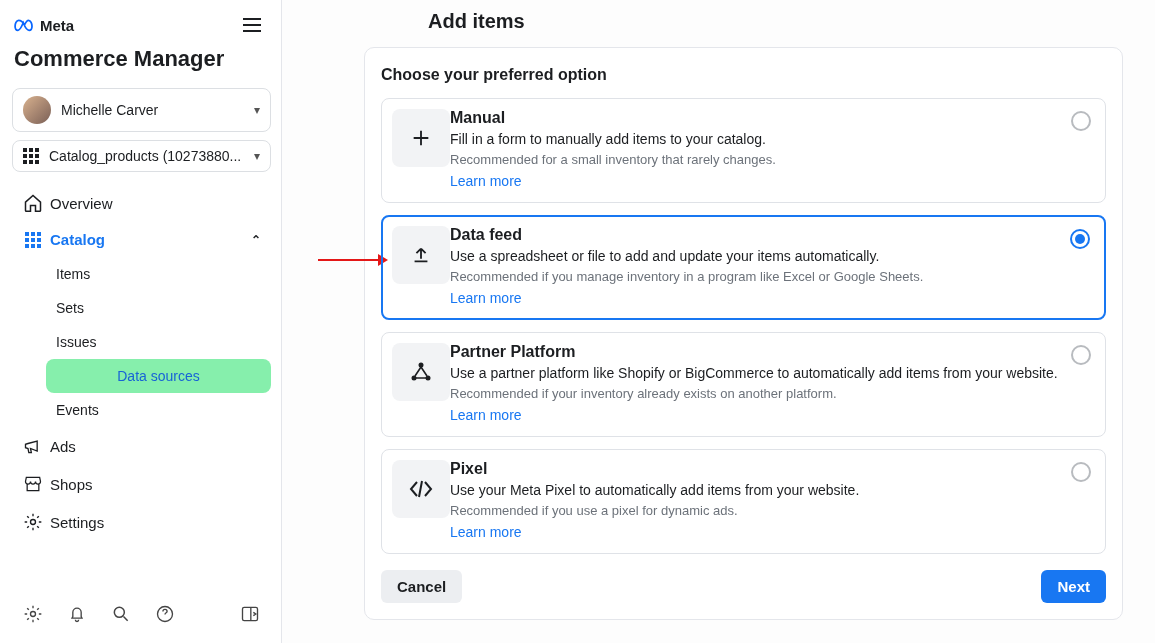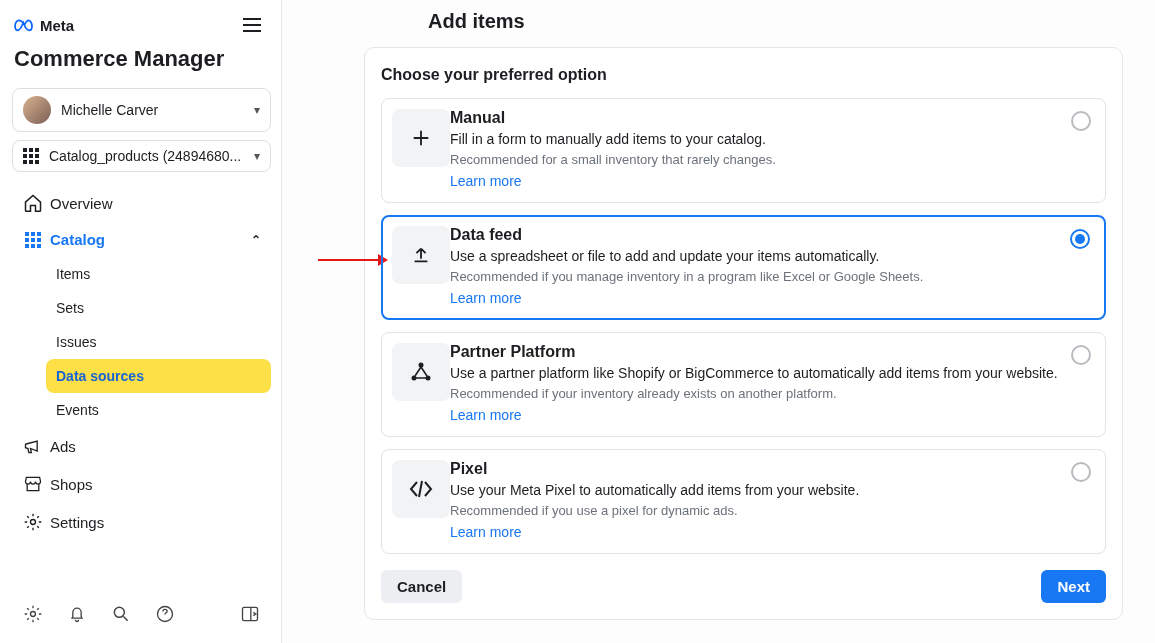--- a/index.html
+++ b/index.html
@@ -17,21 +17,21 @@
     .dd .grow { flex: 1; font-size: 14px; overflow: hidden; text-overflow: ellipsis; white-space: nowrap; }
     .avatar { width: 28px; height: 28px; border-radius: 50%; background: linear-gradient(135deg, #d9b28f, #7a5f56); display:flex; align-items:center; justify-content:center; color:#fff; font-size:12px; }
     .chev { font-size: 12px; color: #555; }
     .nav { margin-top: 8px; display: flex; flex-direction: column; }
     .nav-item { display: flex; align-items: center; gap: 6px; padding: 9px 10px; font-size: 15px; border-radius: 8px; cursor: pointer; }
     .nav-item .icon { width: 22px; display: flex; align-items: center; justify-content: center; color: #1c1e21; }
     .nav-item.active { color: #1877f2; font-weight: 600; }
     .nav-item.active .icon { color:#1877f2; }
     .sub { padding-left: 34px; display: flex; flex-direction: column; }
     .sub-item { padding: 9px 10px; font-size: 14px; color: #1c1e21; border-radius: 8px; cursor: pointer; }
-    .sub-item.selected { background: #fde047; color: #1863d6; font-weight: 700; }
+    .sub-item.selected { background: #86efac; color: #1863d6; font-weight: 400; text-align: center; }
     .bottom-icons { margin-top: auto; display: flex; gap: 10px; padding: 10px 4px 4px; align-items: center; }
     .bi { width: 34px; height: 34px; display:flex; align-items:center; justify-content:center; cursor:pointer; color:#444; }
     .bi.right { margin-left: auto; }
     .main { flex: 1; background: #fdfdfd; padding: 10px 32px 12px 36px; position: relative; }
     .arrow-annot { position: absolute; left: 36px; top: 252px; color: #e41818; }
     .page-title { font-size: 20px; font-weight: 700; margin: 0 0 14px 110px; }
     .panel { background: #fff; border: 1px solid #e4e6eb; border-radius: 10px; padding: 18px 16px 16px; margin-left: 46px; }
     .panel-heading { font-size: 16px; font-weight: 600; margin-bottom: 14px; }
     .option { display: flex; border: 1px solid #dfe2e7; border-radius: 8px; padding: 10px 14px 12px 10px; margin-bottom: 12px; cursor: pointer; position: relative; }
     .option.selected { border: 2px solid #1877f2; padding: 9px 13px 11px 9px; }
@@ -83,21 +83,21 @@
           <span></span>
           <span></span>
           <span></span>
           <span></span>
           <span></span>
           <span></span>
           <span></span>
           <span></span>
           <span></span>
         </div>
-      <div class="grow">Catalog_products (24894680...</div>
+      <div class="grow">Catalog_products (10273880...</div>
       <div class="chev">▾</div>
     </div>
 
     <nav class="nav">
       <div class="nav-item">
         <div class="icon">
             <svg width="20" height="20" viewBox="0 0 24 24">
               <path d="M3 11l9-8 9 8v10a1 1 0 01-1 1h-5v-7H9v7H4a1 1 0 01-1-1V11z" fill="none" stroke="currentColor" stroke-width="1.8"></path>
             </svg>
           </div>

